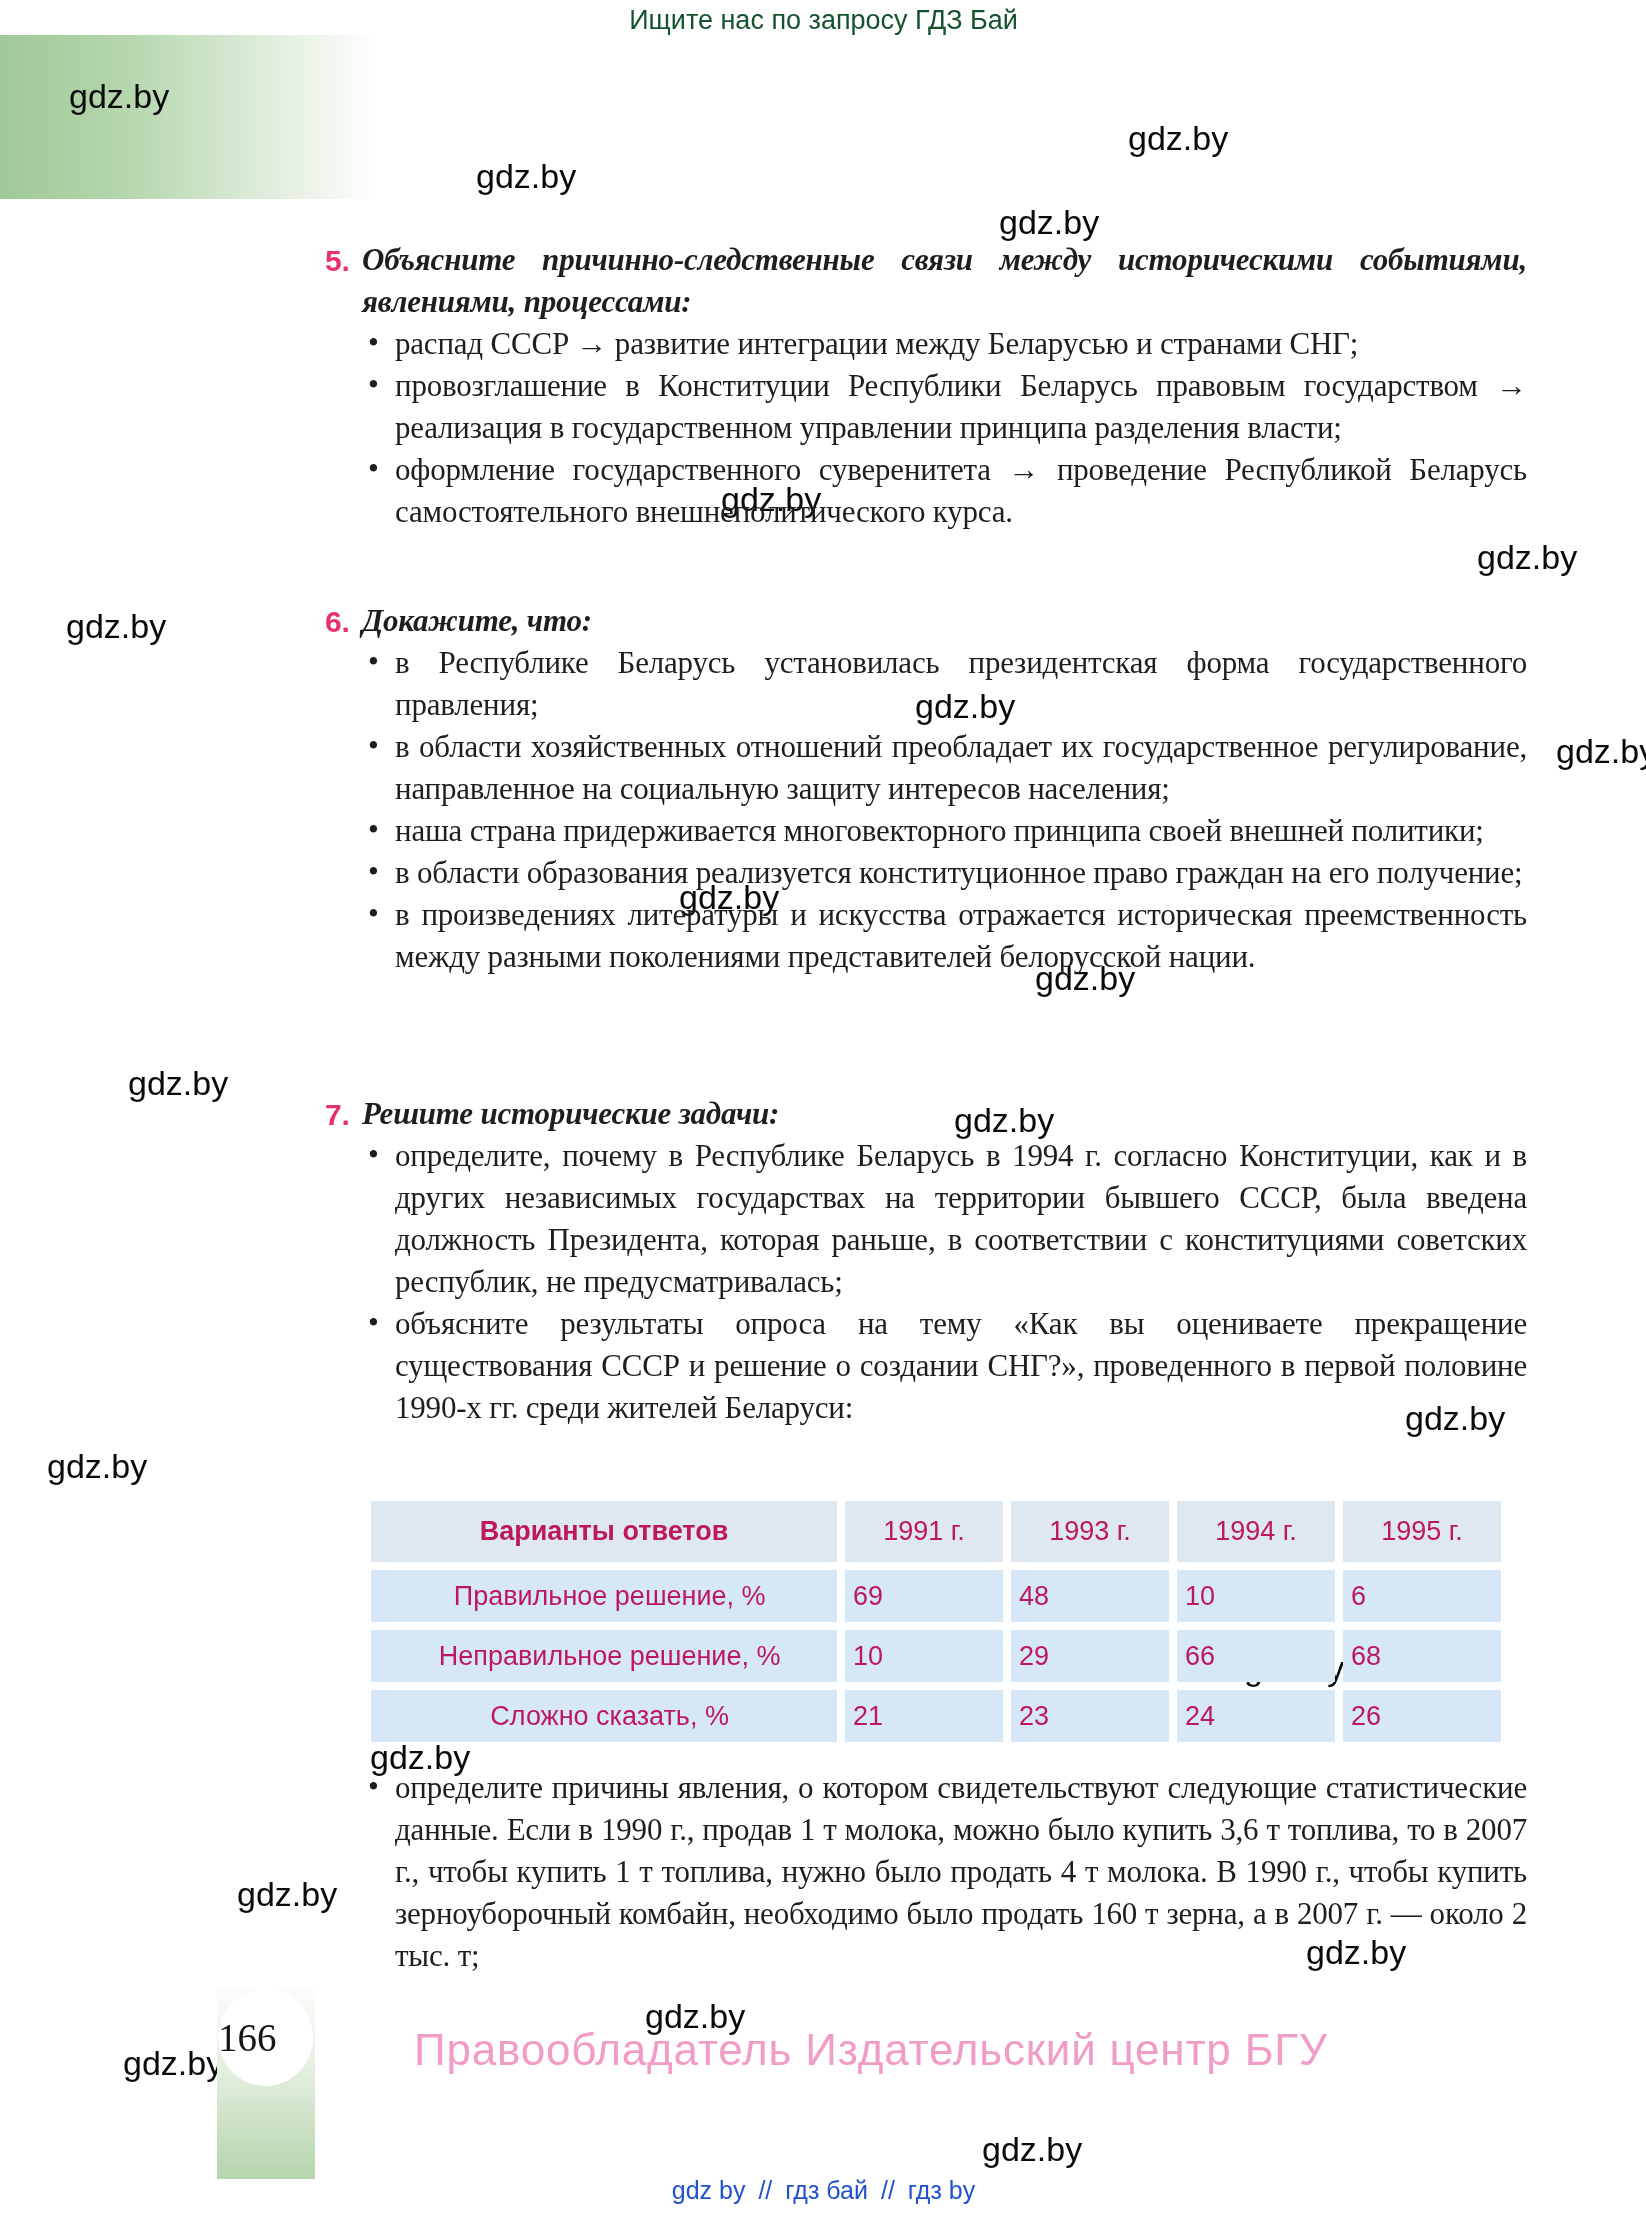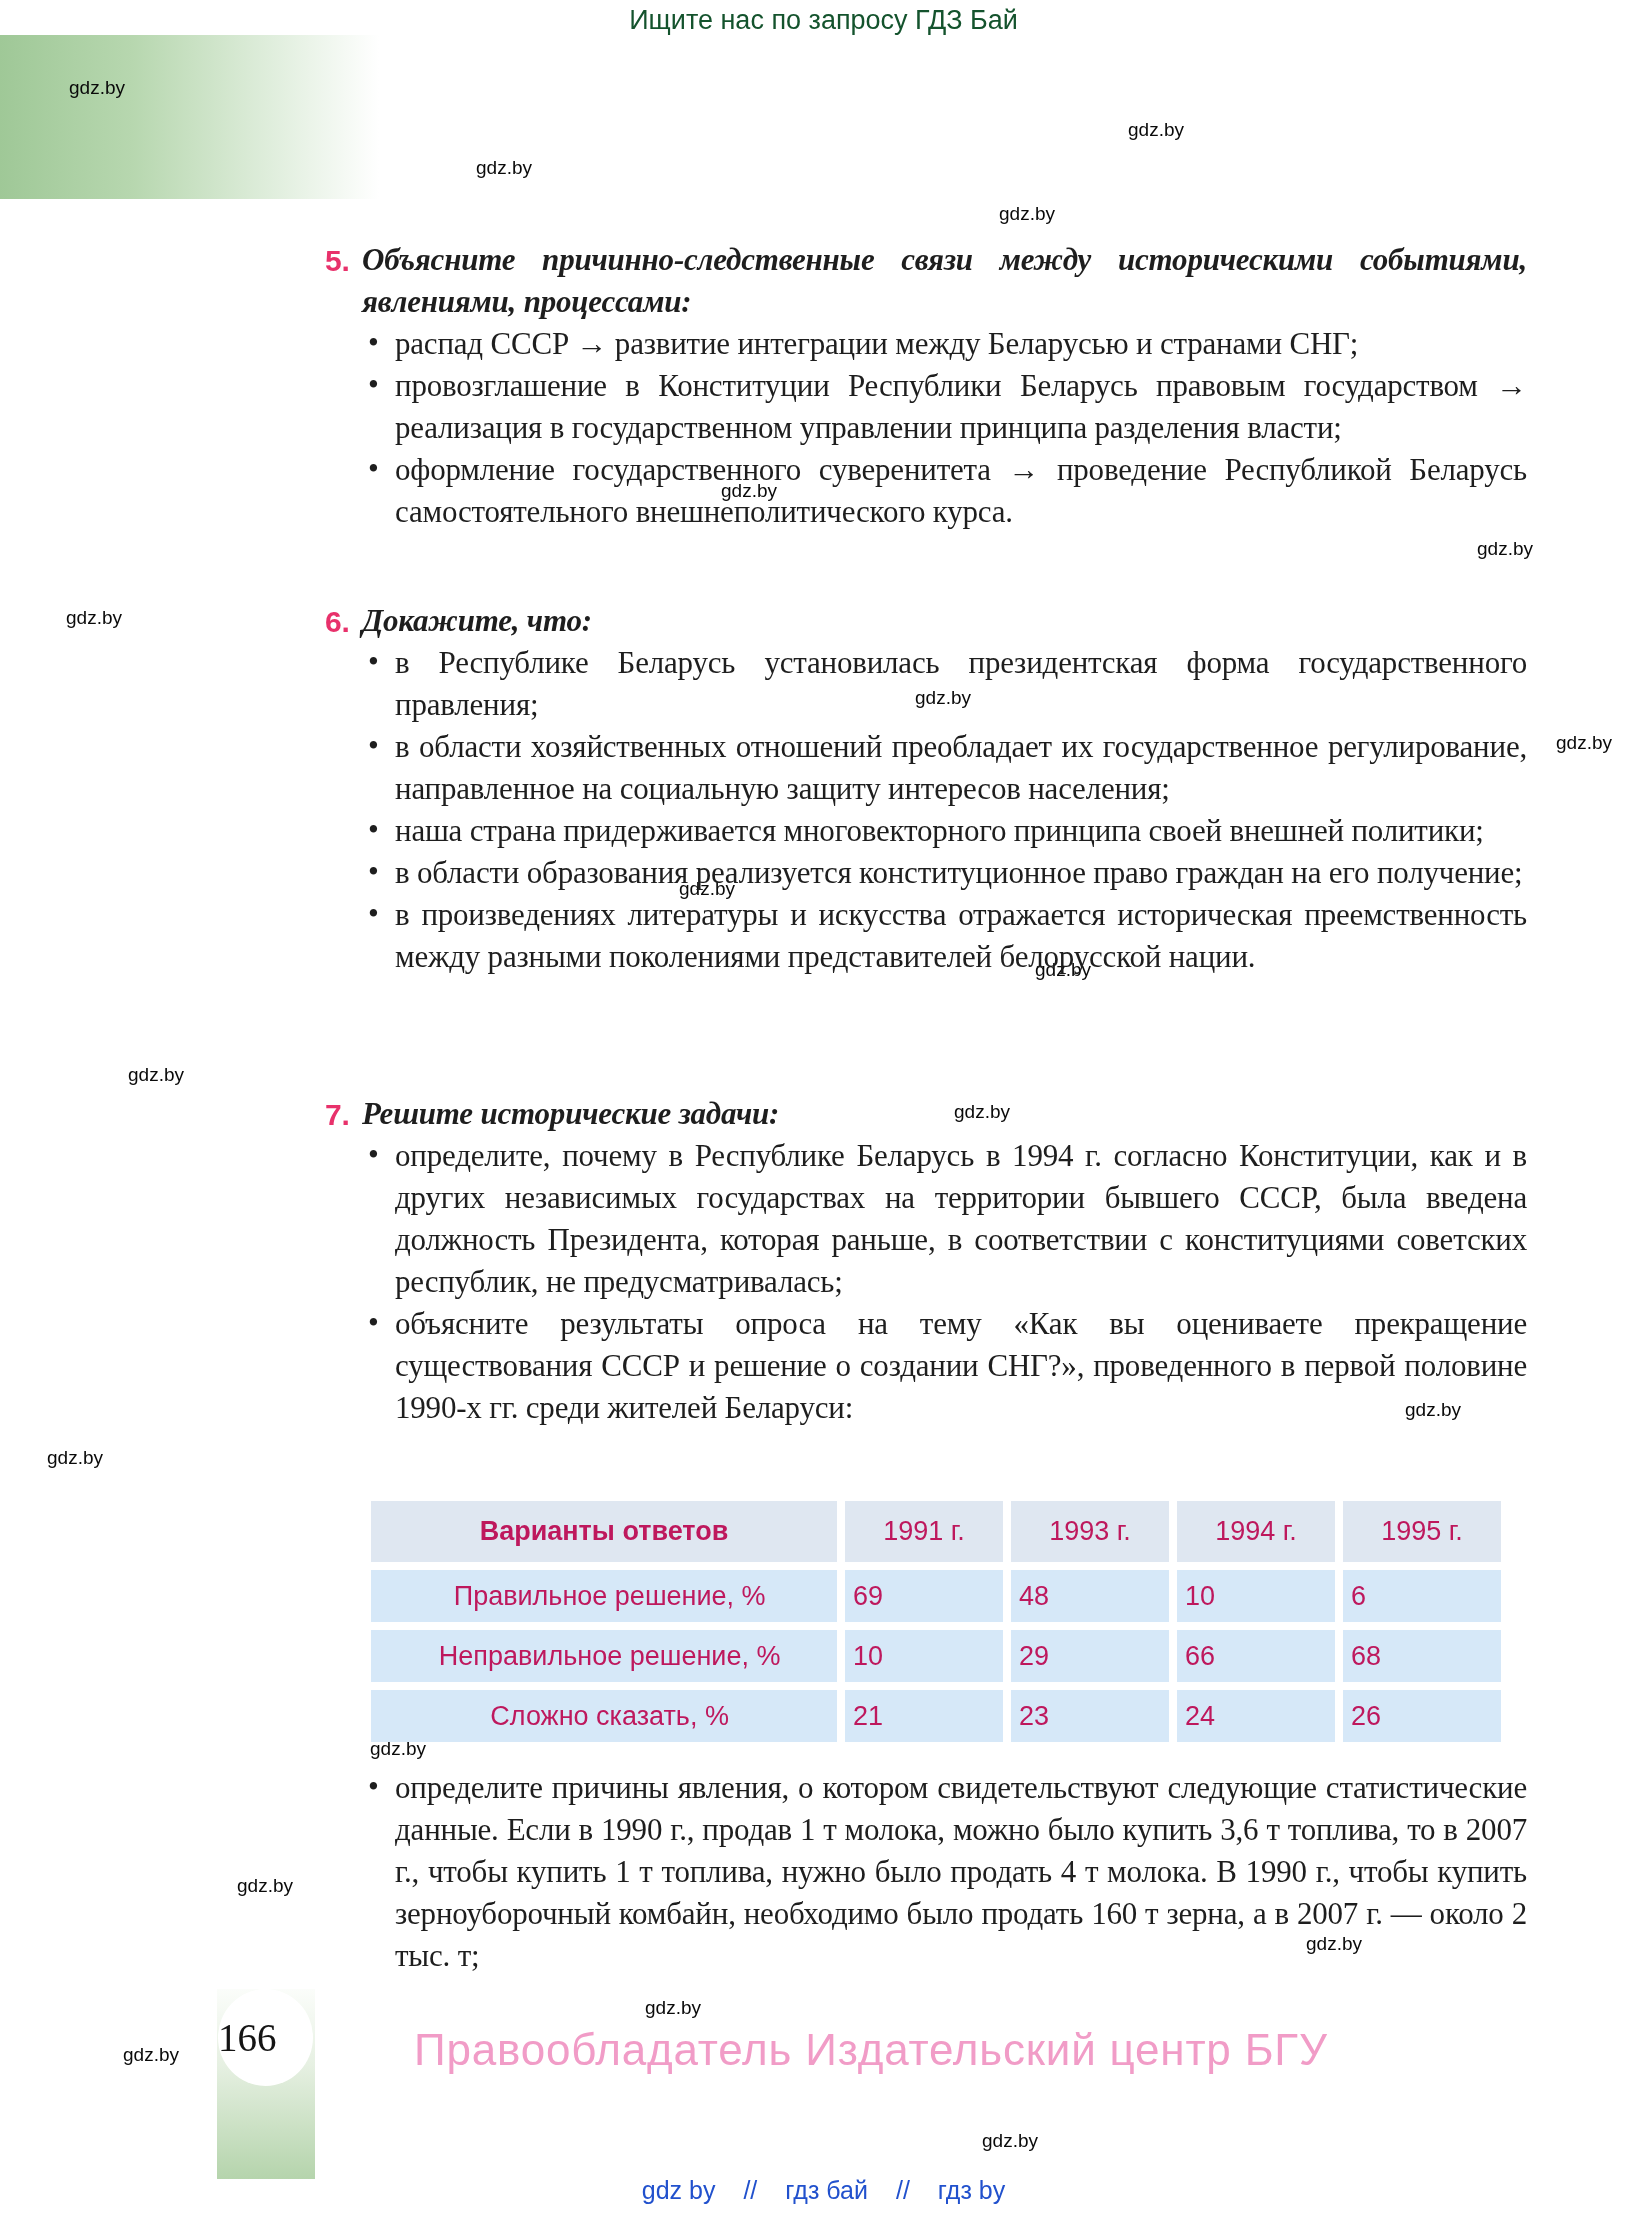--- a/index.html
+++ b/index.html
@@ -6,21 +6,21 @@
   .page{position:relative;width:1647px;height:2216px;background:#ffffff;overflow:hidden;
         font-family:"Liberation Serif","DejaVu Serif",serif;color:#1e1e1e;}
 
   .promo{position:absolute;top:4.8px;left:50%;transform:translateX(-50%);
          font-family:"Liberation Sans","DejaVu Sans",sans-serif;font-size:27px;color:#14532d;white-space:nowrap;}
 
   .gbox{position:absolute;left:0;top:35px;width:379px;height:164px;
         background:linear-gradient(90deg,#9fc897 0%,#b7d7af 35%,#e0eedd 72%,#ffffff 100%);}
 
   .wm{position:absolute;font-family:"Liberation Sans","DejaVu Sans",sans-serif;
-      font-size:19px;color:#0a0a0a;white-space:nowrap;}
+      font-size:34px;color:#0a0a0a;white-space:nowrap;}
 
   .section{position:absolute;left:325px;width:1202px;font-size:31px;line-height:42px;
            letter-spacing:-0.2px;}
   .sec-head{position:relative;padding-left:37px;font-weight:bold;font-style:italic;text-align:justify;}
   .sec-num{position:absolute;left:0;top:0.8px;font-style:normal;font-weight:bold;
            font-family:"Liberation Sans","DejaVu Sans",sans-serif;color:#e8316b;font-size:30px;}
   .bullet{position:relative;padding-left:70px;text-align:justify;}
   .dot{position:absolute;left:43px;top:-0.8px;}
 
   table.survey{position:absolute;left:363px;top:1493px;border-collapse:separate;border-spacing:8.9px;
@@ -30,21 +30,21 @@
   table.survey td{background:#d6e8f8;height:52px;text-align:left;padding:0 8px;}
   table.survey td.lbl{text-align:center;padding-left:19.3px;}
 
   .sidebar-bar{position:absolute;left:217px;top:1989px;width:98px;height:190px;
                background:linear-gradient(180deg,#fbfdfa 0%,#e6f0e2 40%,#b5d4ac 100%);}
   .num-badge{position:absolute;left:218px;top:1989px;width:95px;height:97px;background:#ffffff;
              border-radius:50%;display:flex;align-items:center;justify-content:flex-start;
              font-family:"Liberation Serif","DejaVu Serif",serif;font-size:39px;color:#141414;}
   .copyright{position:absolute;left:414px;top:2025px;font-family:"Liberation Sans","DejaVu Sans",sans-serif;
              font-size:44px;color:#f19cc7;letter-spacing:0.8px;white-space:nowrap;}
-  .flinks{position:absolute;left:0;right:0;top:2176px;display:flex;justify-content:center;gap:28px;
+  .flinks{position:absolute;left:0;right:0;top:2176px;display:flex;justify-content:center;gap:13px;
           font-family:"Liberation Sans","DejaVu Sans",sans-serif;font-size:25px;color:#2151cd;}
   .flinks span{white-space:nowrap;}
 </style>
 </head>
 <body>
 
 <div class="page">
 
   <div class="promo">Ищите нас по запросу ГДЗ Бай</div>
 

